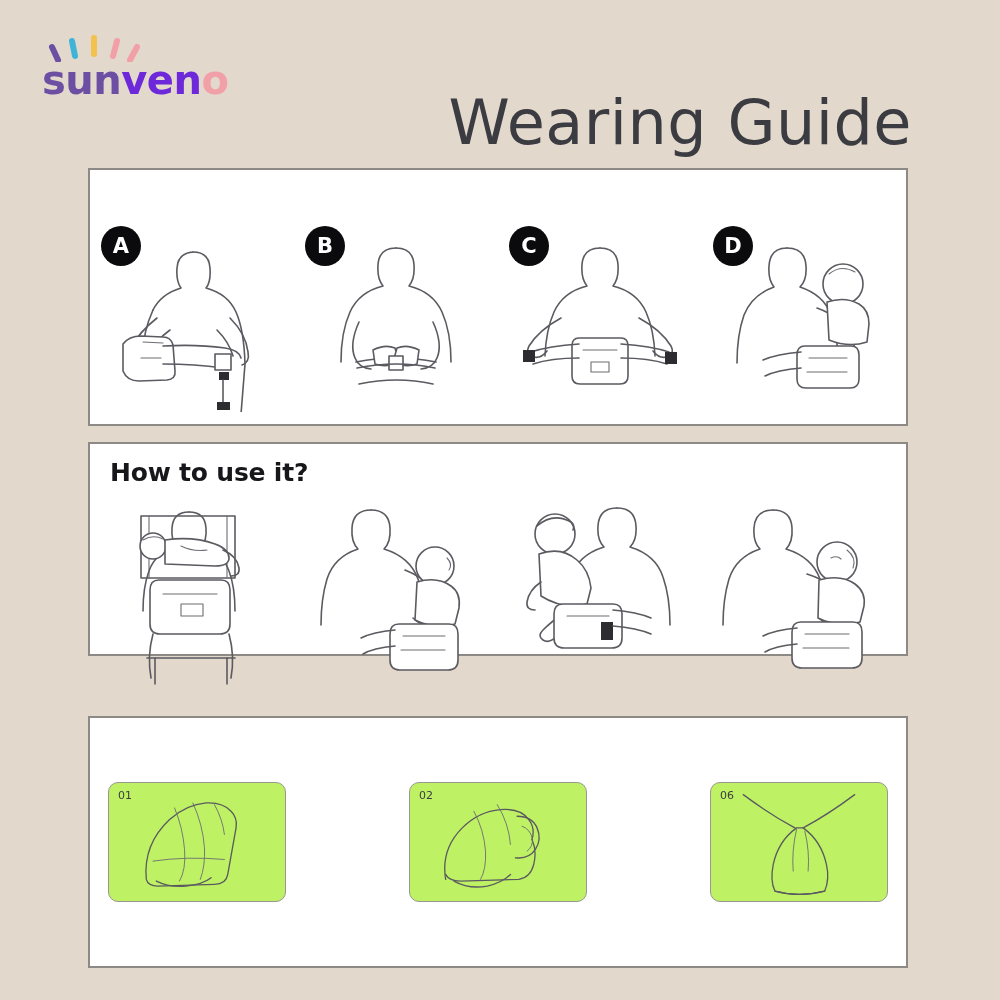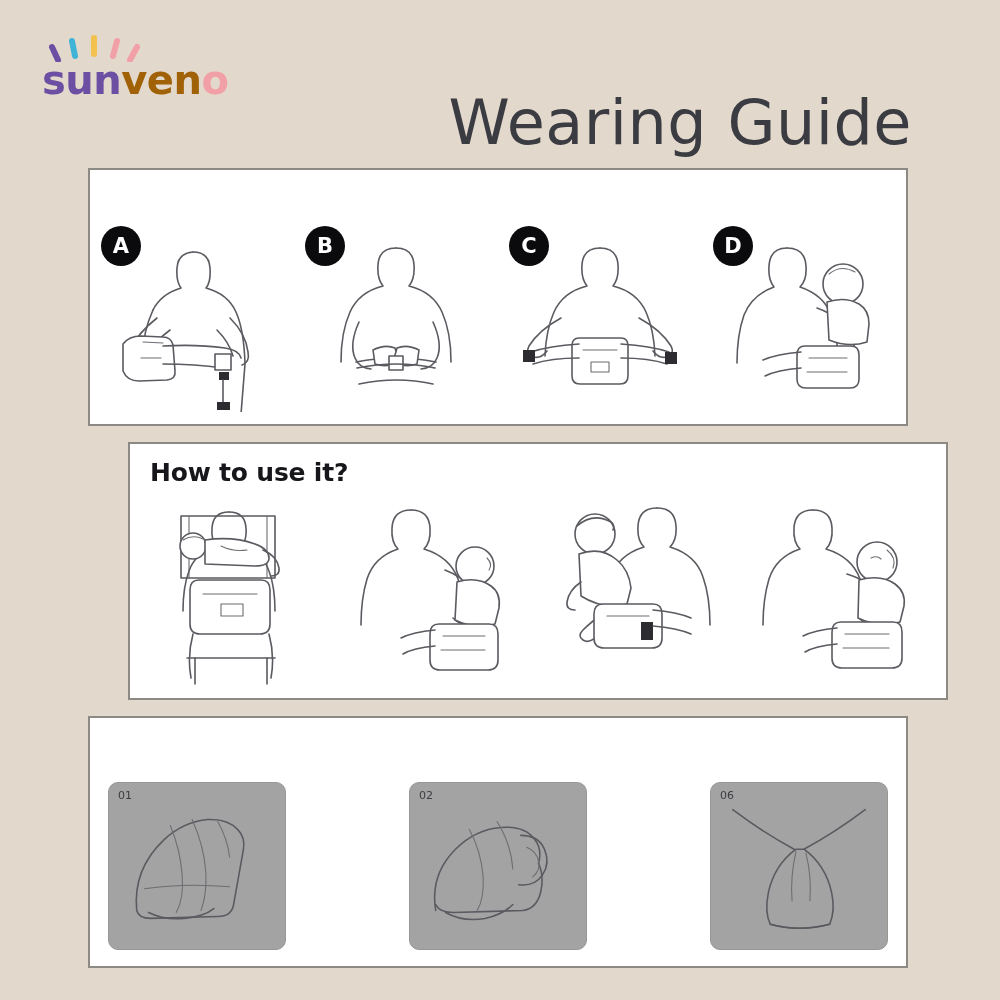--- a/index.html
+++ b/index.html
@@ -35,21 +35,21 @@
     left: 0;
     top: 26px;
     font-family: "DejaVu Sans", sans-serif;
     font-size: 40px;
     font-weight: bold;
     letter-spacing: -0.5px;
     line-height: 44px;
     white-space: nowrap;
   }
   .brand-word .s1 { color: #6c4fa3; margin-top: 8px; }
-  .brand-word .s2 { color: #a16207; }
+  .brand-word .s2 { color: #6d28d9; }
   .brand-word .s3 { color: #f2a0a7; }
 
   
   .page-title {
     position: absolute;
     right: 88px;
     top: 86px;
     font-family: "DejaVu Sans", sans-serif;
     font-size: 62px;
     font-weight: 400;
@@ -60,21 +60,21 @@
   
   .panel {
     position: absolute;
     left: 88px;
     width: 820px;
     background: #ffffff;
     border: 2px solid #8d8a86;
     box-sizing: border-box;
   }
   #panel-put-on { top: 168px; height: 258px; }
-  #panel-use    { top: 442px; height: 258px; margin-left: 40px; }
+  #panel-use    { top: 442px; height: 214px; }
   #panel-store  { top: 716px; height: 252px; }
 
   .panel-title {
     position: absolute;
     left: 20px;
     top: 14px;
     font-size: 25px;
     font-weight: bold;
     color: #17171b;
     letter-spacing: -0.2px;
@@ -120,24 +120,24 @@
     position: absolute;
     left: 18px;
     right: 18px;
     top: 64px;
     display: flex;
     justify-content: space-between;
   }
   .store-card {
     position: relative;
     width: 178px;
-    height: 168px;
+    height: 120px;
     border: 1.5px solid #9a9792;
     border-radius: 10px;
-    background: #a3a3a3;
+    background: #bef264;
     box-sizing: border-box;
     overflow: hidden;
   }
   .store-num {
     position: absolute;
     left: 9px;
     top: 6px;
     font-size: 11px;
     color: #3c3c41;
     font-family: "DejaVu Sans", sans-serif;

